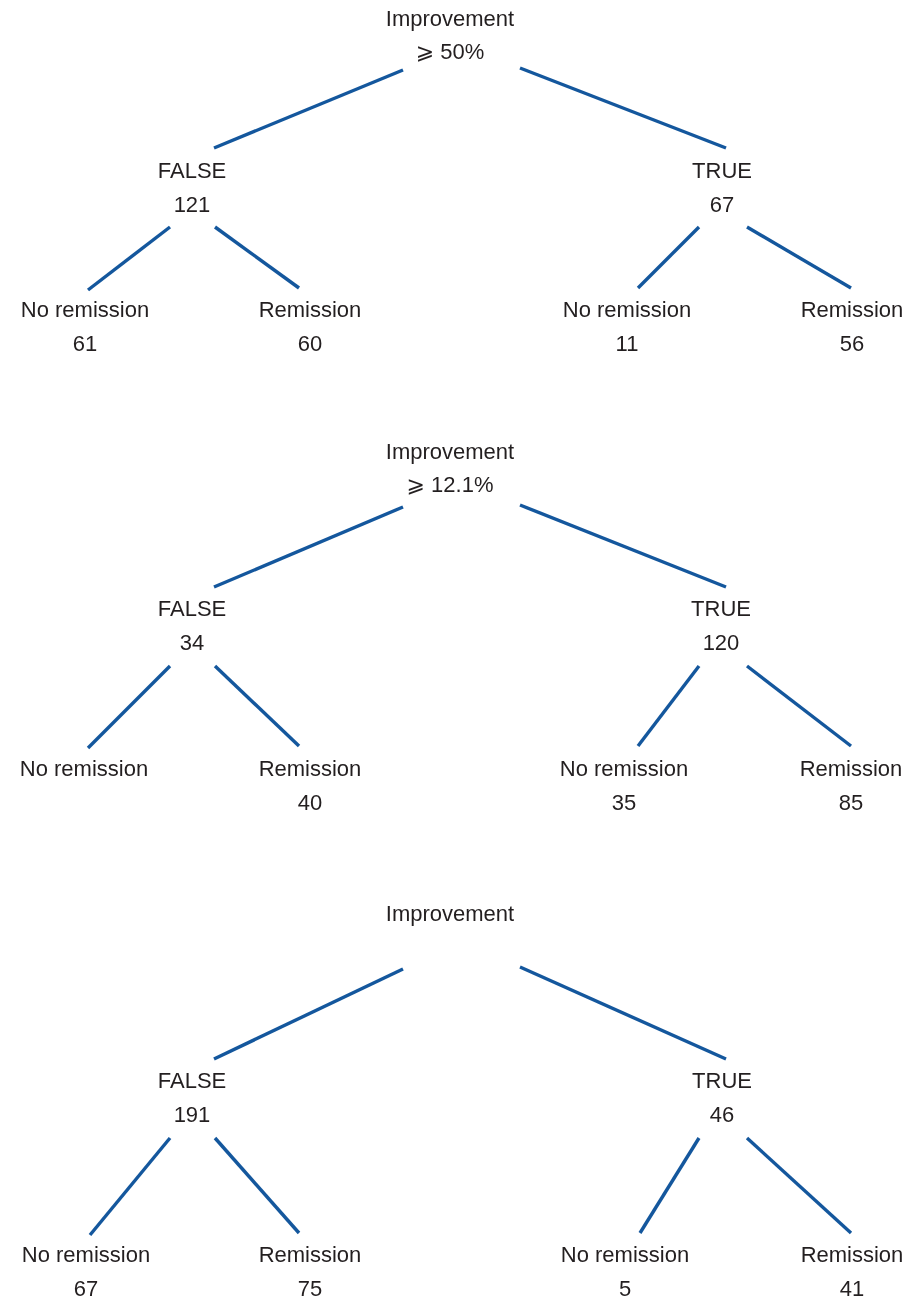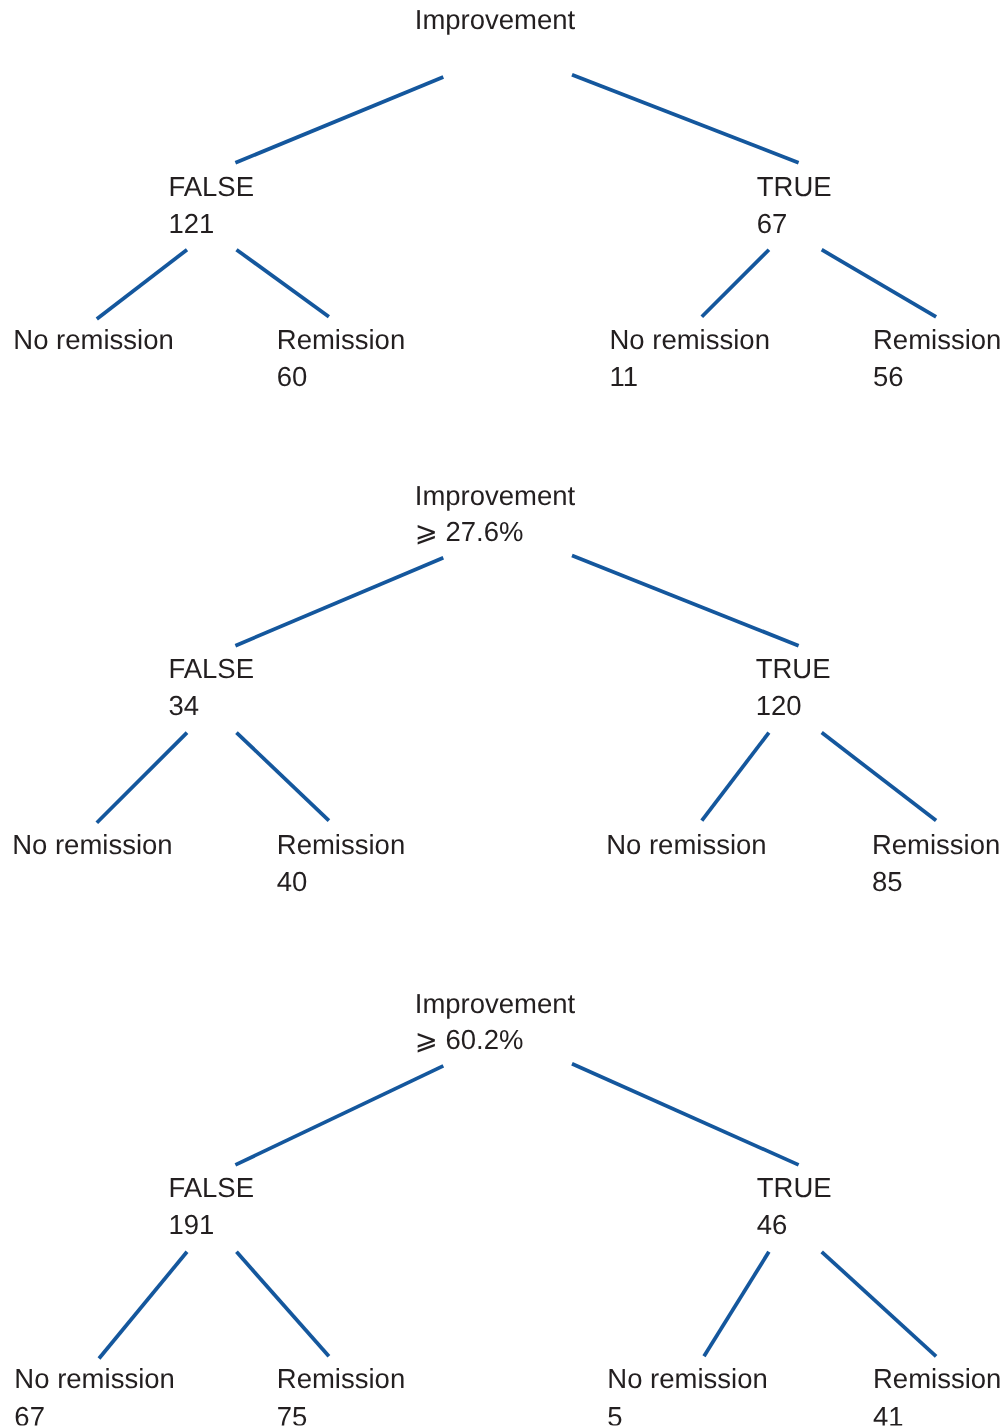--- a/index.html
+++ b/index.html
@@ -32,52 +32,55 @@
     display: block;
   }
   .edge {
     stroke: var(--edge-color, #14579d);
     stroke-width: 3.4;
     stroke-linecap: butt;
   }
   .node {
     position: absolute;
     transform: translateX(-50%);
-    font-size: 25px;
+    text-align: center;
+    font-size: 22px;
     line-height: 33px;
     white-space: nowrap;
     letter-spacing: 0px;
   }
   .node .count { line-height: 35px; }
 </style>
 </head>
 <body>
 
 <section class="tree" id="tree-0">
   <svg class="edges" viewBox="0 0 912 402" aria-hidden="true">
     <line class="edge" x1="403" y1="70" x2="214" y2="148"></line>
     <line class="edge" x1="520" y1="68" x2="726" y2="148"></line>
     <line class="edge" x1="170" y1="227" x2="88" y2="290"></line>
     <line class="edge" x1="215" y1="227" x2="299" y2="288"></line>
     <line class="edge" x1="699" y1="227" x2="638" y2="288"></line>
     <line class="edge" x1="747" y1="227" x2="851" y2="288"></line>
   </svg>
   <div class="node" style="left:450px; top:2px;">
     <div>Improvement</div>
+    <div>⩾ 50%</div>
   </div>
   <div class="node" style="left:192px; top:154px;">
     <div>FALSE</div>
     <div class="count">121</div>
   </div>
   <div class="node" style="left:722px; top:154px;">
     <div>TRUE</div>
     <div class="count">67</div>
   </div>
   <div class="node" style="left:85px; top:293px;">
     <div>No remission</div>
+    <div class="count">61</div>
   </div>
   <div class="node" style="left:310px; top:293px;">
     <div>Remission</div>
     <div class="count">60</div>
   </div>
   <div class="node" style="left:627px; top:293px;">
     <div>No remission</div>
     <div class="count">11</div>
   </div>
   <div class="node" style="left:852px; top:293px;">
@@ -90,58 +93,58 @@
   <svg class="edges" viewBox="0 0 912 402" aria-hidden="true">
     <line class="edge" x1="403" y1="72" x2="214" y2="152"></line>
     <line class="edge" x1="520" y1="70" x2="726" y2="152"></line>
     <line class="edge" x1="170" y1="231" x2="88" y2="313"></line>
     <line class="edge" x1="215" y1="231" x2="299" y2="311"></line>
     <line class="edge" x1="699" y1="231" x2="638" y2="311"></line>
     <line class="edge" x1="747" y1="231" x2="851" y2="311"></line>
   </svg>
   <div class="node" style="left:450px; top:0px;">
     <div>Improvement</div>
-    <div>⩾ 27.6%</div>
+    <div>⩾ 12.1%</div>
   </div>
   <div class="node" style="left:192px; top:157px;">
     <div>FALSE</div>
     <div class="count">34</div>
   </div>
   <div class="node" style="left:721px; top:157px;">
     <div>TRUE</div>
     <div class="count">120</div>
   </div>
   <div class="node" style="left:84px; top:317px;">
     <div>No remission</div>
   </div>
   <div class="node" style="left:310px; top:317px;">
     <div>Remission</div>
     <div class="count">40</div>
   </div>
   <div class="node" style="left:624px; top:317px;">
     <div>No remission</div>
+    <div class="count">35</div>
   </div>
   <div class="node" style="left:851px; top:317px;">
     <div>Remission</div>
     <div class="count">85</div>
   </div>
 </section>
 
 <section class="tree" id="tree-2">
   <svg class="edges" viewBox="0 0 912 399" aria-hidden="true">
     <line class="edge" x1="403" y1="72" x2="214" y2="162"></line>
     <line class="edge" x1="520" y1="70" x2="726" y2="162"></line>
     <line class="edge" x1="170" y1="241" x2="90" y2="338"></line>
     <line class="edge" x1="215" y1="241" x2="299" y2="336"></line>
     <line class="edge" x1="699" y1="241" x2="640" y2="336"></line>
     <line class="edge" x1="747" y1="241" x2="851" y2="336"></line>
   </svg>
   <div class="node" style="left:450px; top:0px;">
     <div>Improvement</div>
-    <div>⩾ 60.2%</div>
   </div>
   <div class="node" style="left:192px; top:167px;">
     <div>FALSE</div>
     <div class="count">191</div>
   </div>
   <div class="node" style="left:722px; top:167px;">
     <div>TRUE</div>
     <div class="count">46</div>
   </div>
   <div class="node" style="left:86px; top:341px;">

